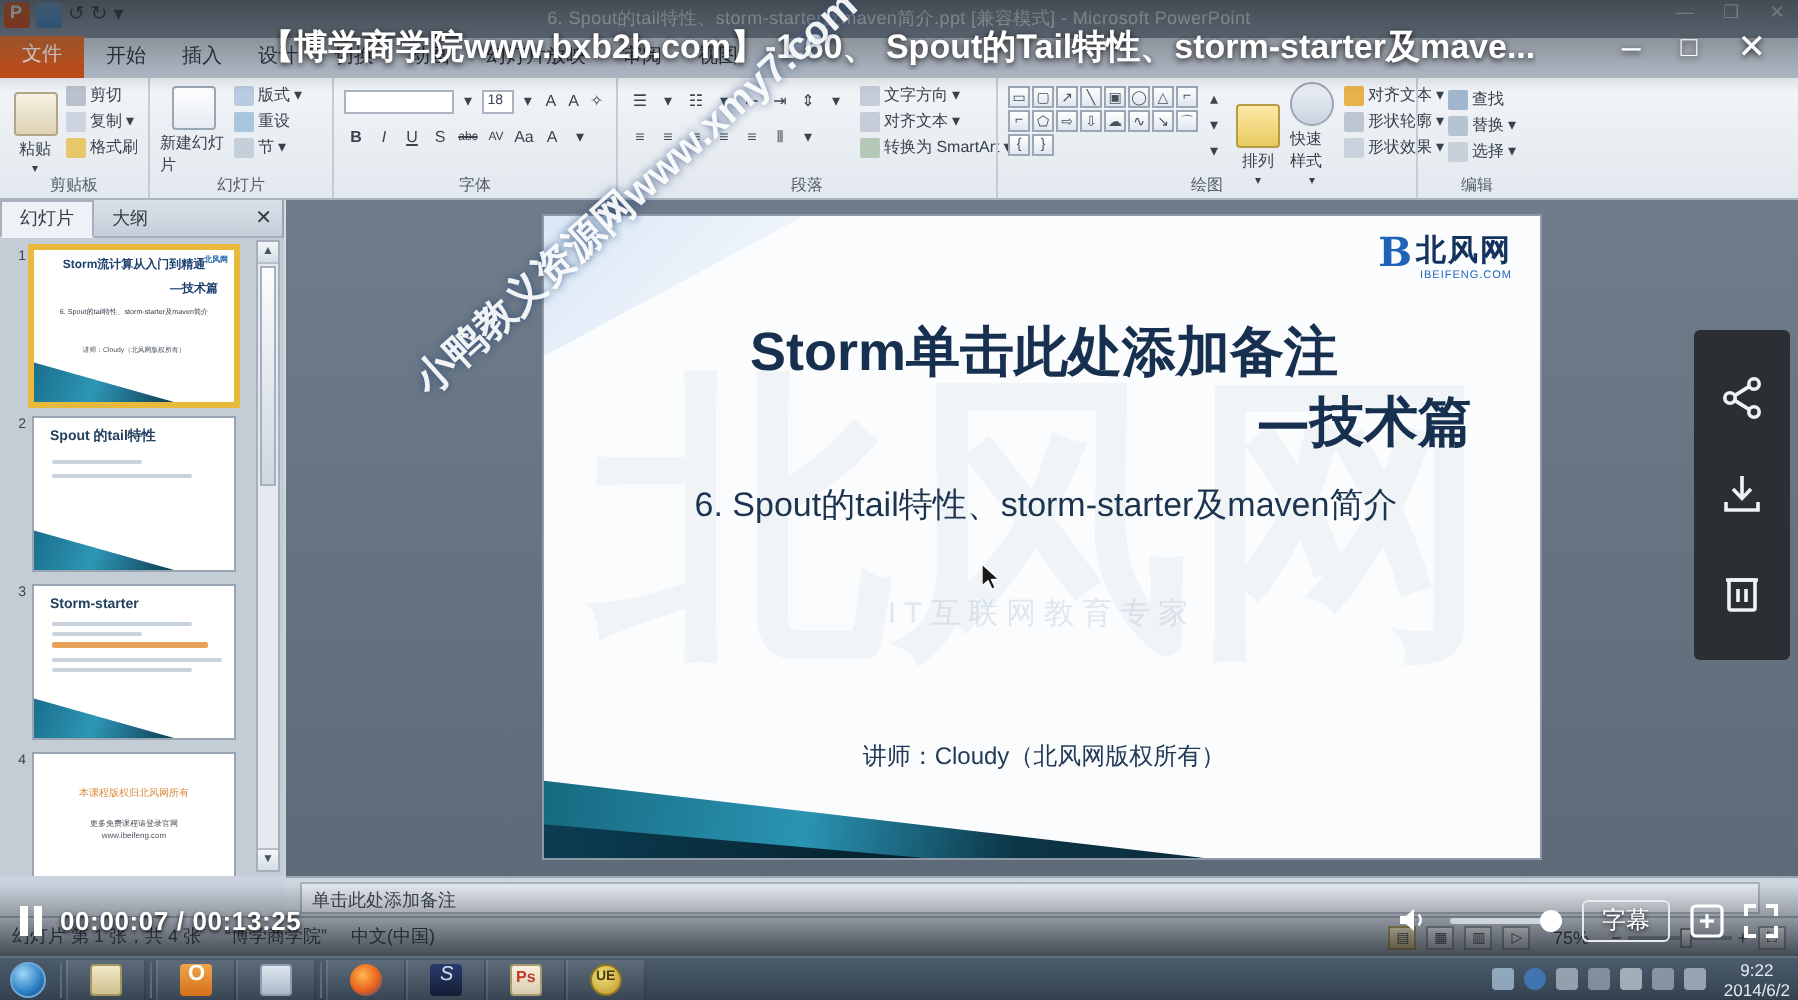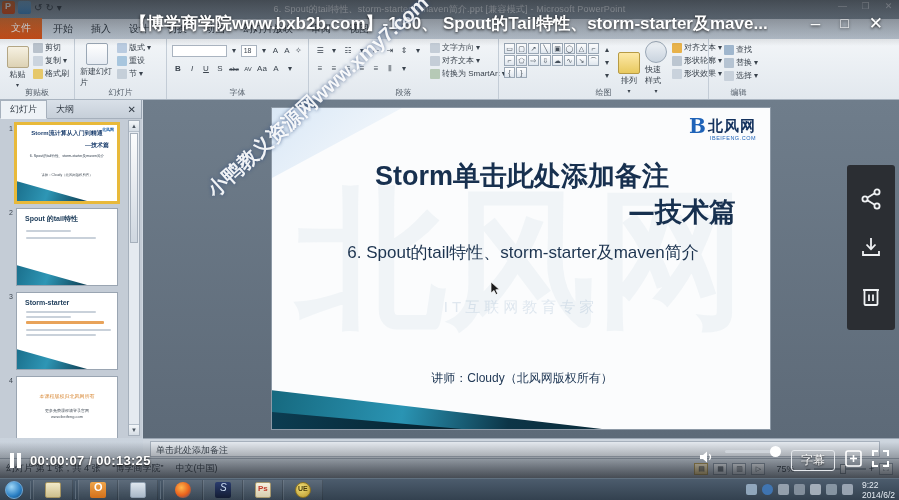--- a/index.html
+++ b/index.html
@@ -250,21 +250,21 @@
 
   .vp-bottom {
     position:absolute; left:0; bottom:22px; width:899px; height:36px;
     background: linear-gradient(rgba(26,30,36,0), rgba(26,30,36,.72));
     display:flex; align-items:center; padding: 0 10px; color:#fff;
   }
   .vp-play { width:14px; height:15px; display:flex; gap:3px; margin-right:6px; }
   .vp-play i { width:4px; height:15px; background:#fff; display:block; }
   .vp-time { font-size:13px; font-weight:bold; letter-spacing:.3px;
     text-shadow:0 1px 2px rgba(0,0,0,.9); }
-  .vp-rightctl { margin-left:auto; display:flex; align-items:flex-start; gap:10px; }
+  .vp-rightctl { margin-left:auto; display:flex; align-items:center; gap:10px; }
   .vol-icon { width:16px; height:14px; position:relative; }
   .vol-slider { width:56px; height:3px; background:#cfd4da; border-radius:2px; position:relative;}
   .vol-slider .vknob { position:absolute; right:0; top:-4px; width:11px; height:11px;
     border-radius:50%; background:#fff; }
   .cc-btn { border:1px solid #e6e9ed; border-radius:3px; padding:1px 9px;
     font-size:12px; color:#fff; text-shadow:0 1px 2px rgba(0,0,0,.8); }
   .fs-icon { width:17px; height:17px; position:relative; }
   .fs-icon i { position:absolute; width:6px; height:6px; border:2px solid #fff; }
   .fs-icon i.a{left:0;top:0;border-right:none;border-bottom:none;}
   .fs-icon i.b{right:0;top:0;border-left:none;border-bottom:none;}
@@ -300,21 +300,21 @@
   .ai.ps:after{content:"Ps";position:absolute;left:2px;top:1px;font-size:8px;color:#c0392b;font-weight:bold;}
   .ai.ue{background: radial-gradient(circle at 40% 35%, #f2e07a, #b9962a);
     border-radius:50%; position:relative; border:1px solid #8f7420;}
   .ai.ue:after{content:"UE";position:absolute;left:2px;top:2px;font-size:7px;color:#4a3c0c;font-weight:bold;}
 
   .tray { margin-left:auto; display:flex; align-items:center; gap:5px; padding-right:4px; }
   .tray .ti { width:11px; height:11px; border-radius:2px; opacity:.85; }
   .ti.t1{background:#9fb6cd;} .ti.t2{background:#3f7bc0; border-radius:50%;}
   .ti.t3{background:#a3aeba;} .ti.t4{background:#8e9aa7;} .ti.t5{background:#b5bec9;}
   .ti.t6{background:#93a1ae;} .ti.t7{background:#a8b3bf;}
-  .clock { color:#e6ecf3; font-size:8.5px; text-align:left; line-height:10px; padding-left:4px;}
+  .clock { color:#e6ecf3; font-size:8.5px; text-align:center; line-height:10px; padding-left:4px;}
 </style>
 </head>
 <body>
 
 <div id="root">
 
   <div class="ppt-window">
 
     <div class="titlebar">
       <div class="qat">

